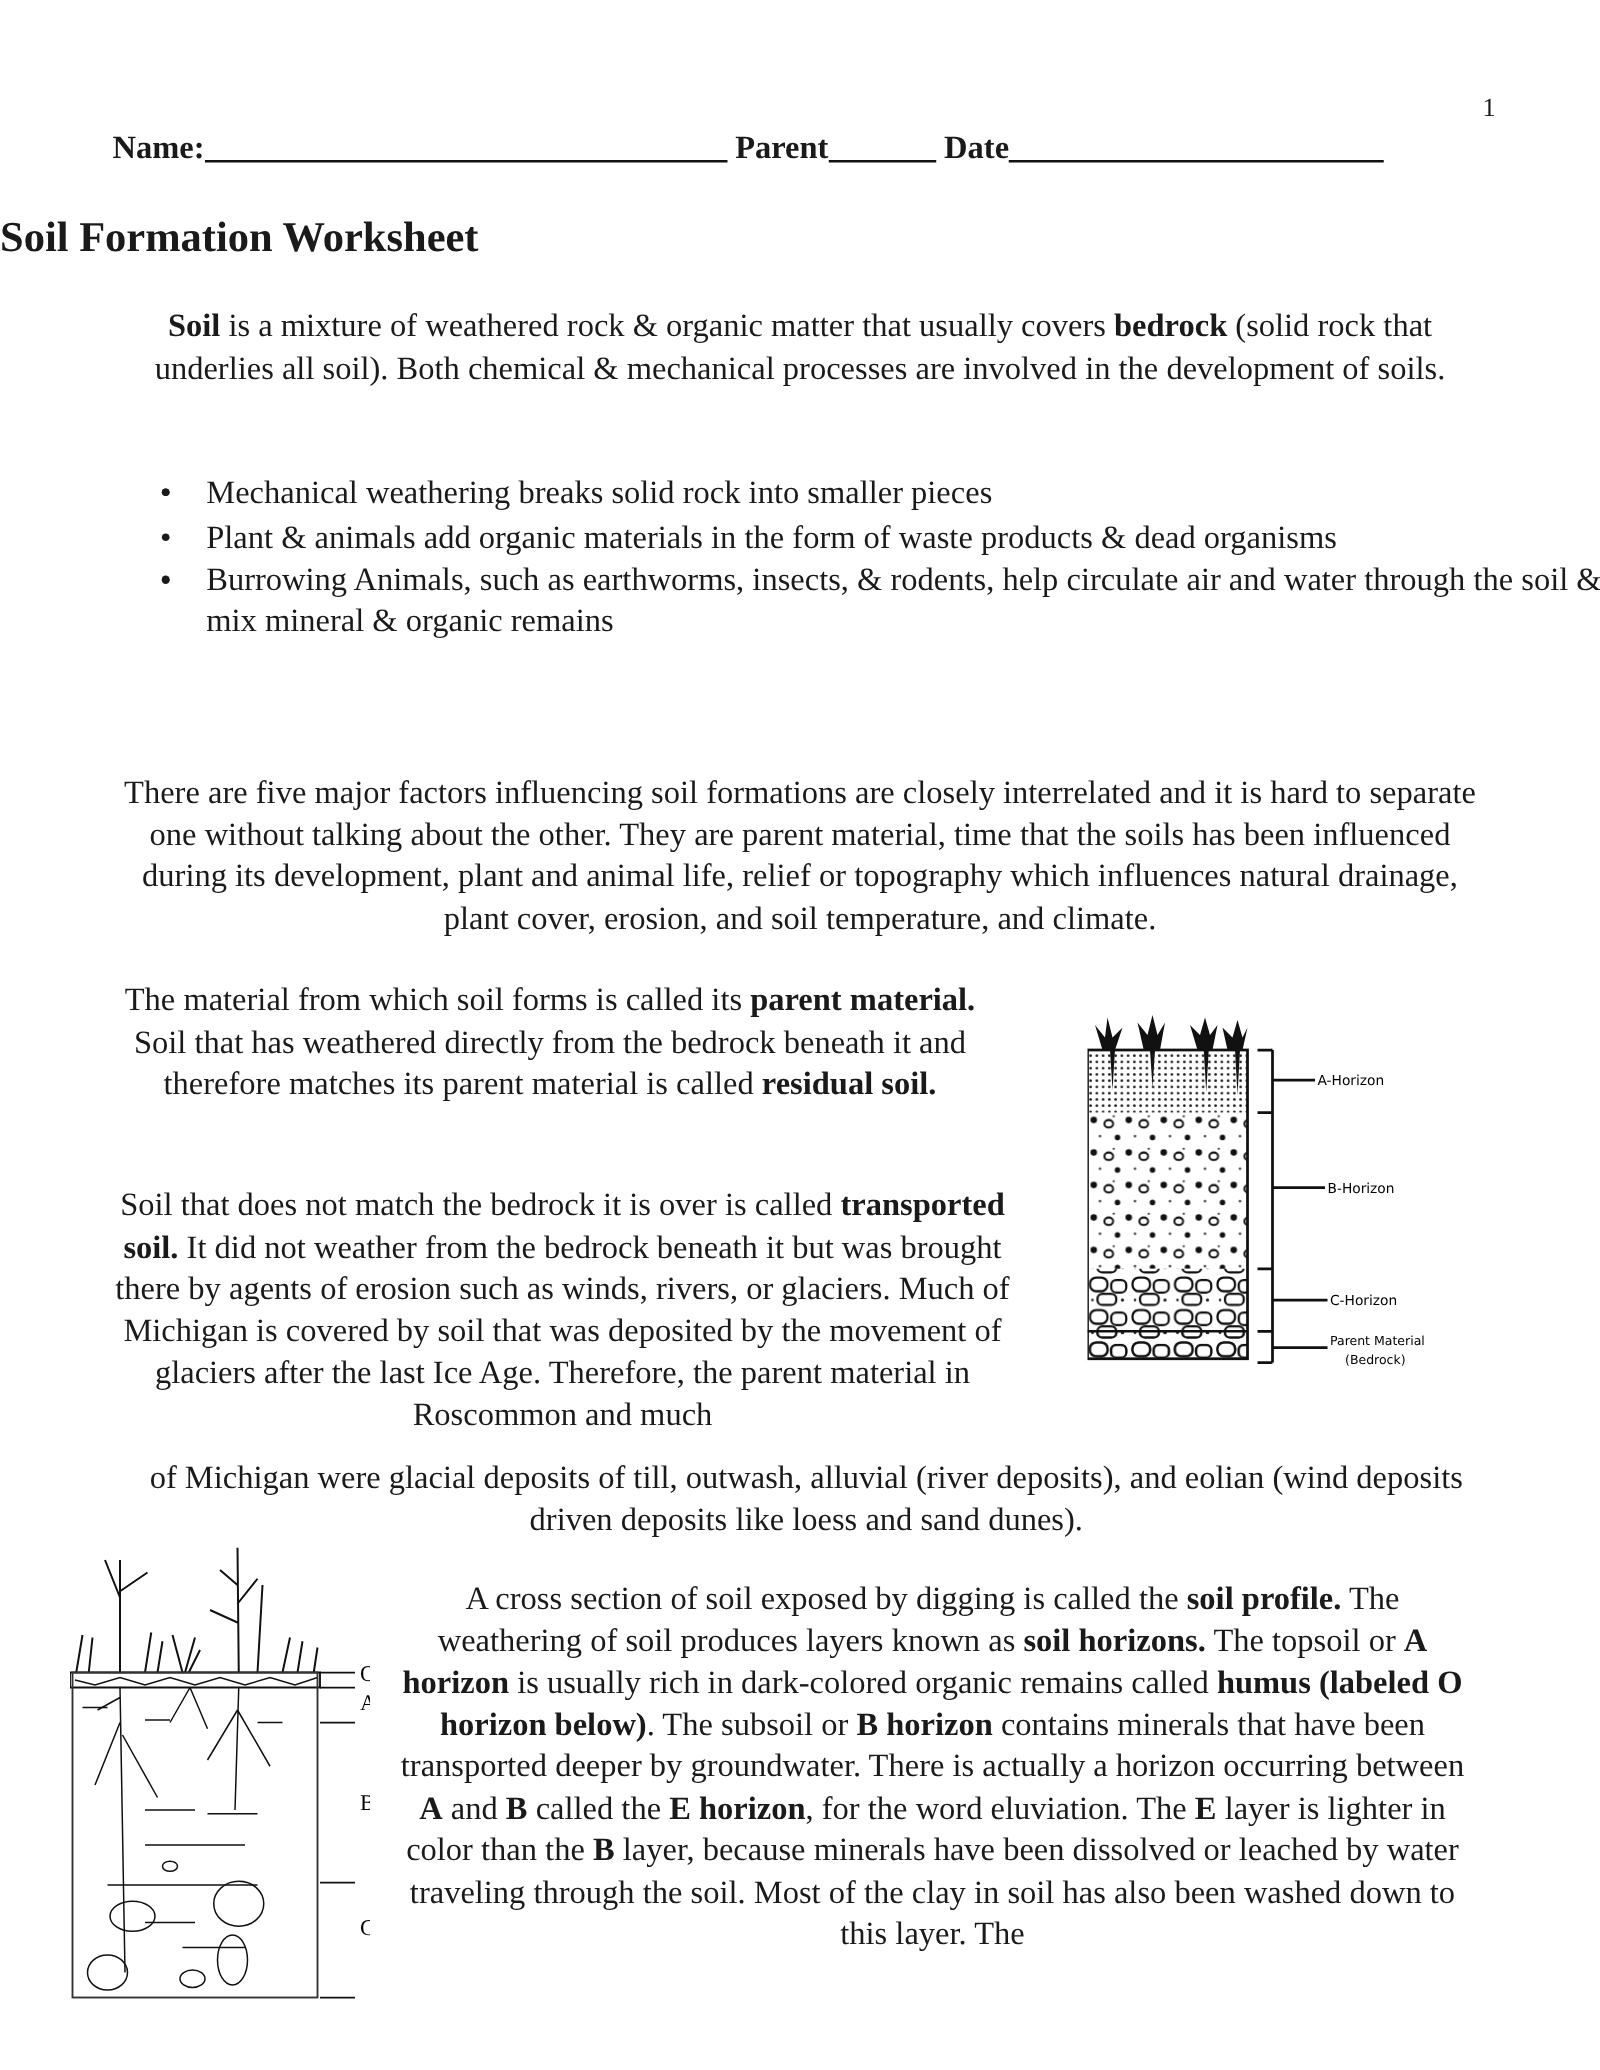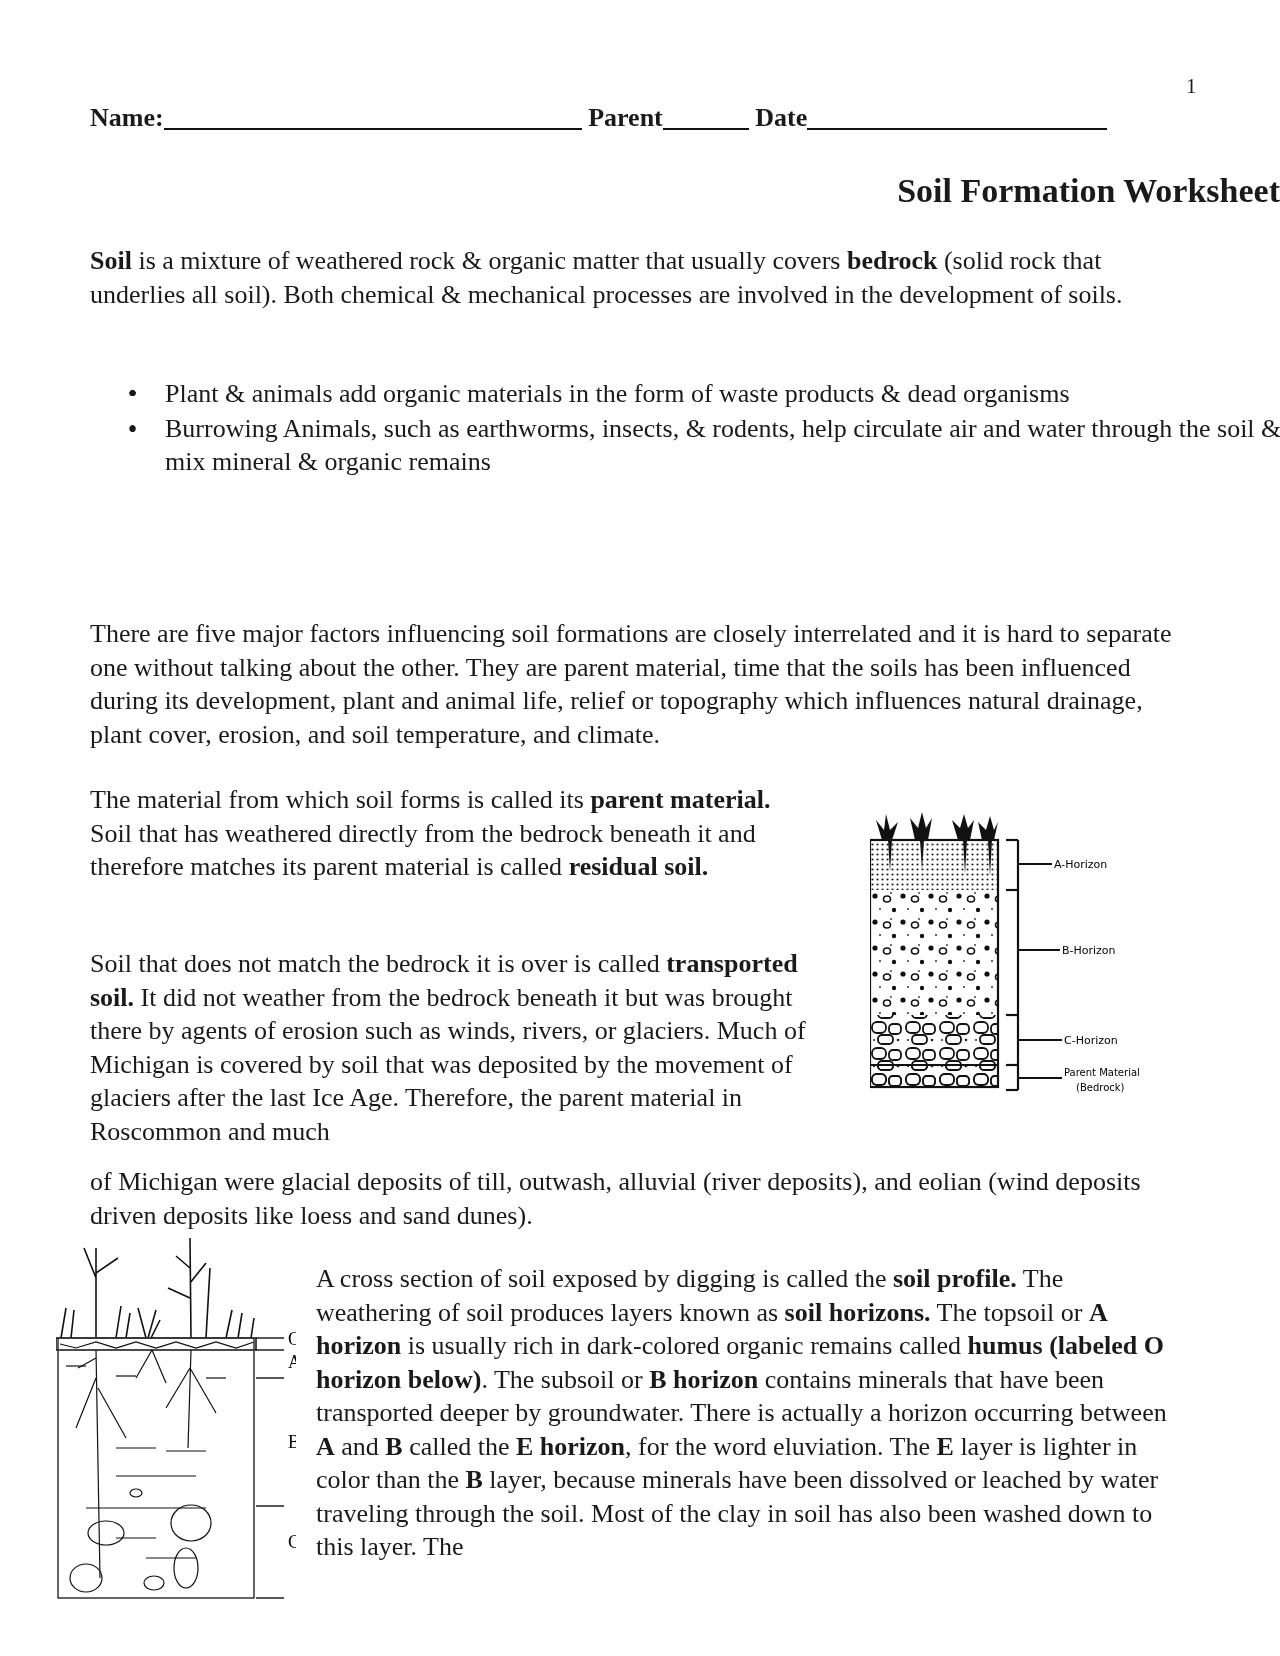--- a/index.html
+++ b/index.html
@@ -6,24 +6,24 @@
   body {
     width: 1280px; height: 1656px; position: relative; overflow: hidden;
     font-family: "Liberation Serif", "DejaVu Serif", serif; color: #1a1a1a;
   }
   .page-num { position: absolute; left: 1186px; top: 74px; font-size: 21px; }
   .header-line {
     position: absolute; left: 90px; top: 102px; font-size: 26px; font-weight: bold; white-space: nowrap;
   }
   .blank { display: inline-block; border-bottom: 2.5px solid #111; height: 26px; vertical-align: baseline; margin-bottom: -4px; }
   .title {
-    position: absolute; left: 0; width: 1280px; top: 172px; text-align: right;
+    position: absolute; left: 0; width: 1280px; top: 172px; text-align: left;
     font-size: 34px; font-weight: bold;
   }
-  .para { position: absolute; left: 90px; font-size: 26px; line-height: 33.5px; }
+  .para { position: absolute; left: 90px; font-size: 26px; line-height: 33.5px; text-align: center; }
   .para b { font-weight: bold; }
   ul.bullets { position: absolute; left: 90px; top: 376px; margin: 0; padding: 0; list-style: none; font-size: 26px; line-height: 35.5px; }
   ul.bullets li { position: relative; padding-left: 75px; width: 1130px; }
   ul.bullets li .dot { position: absolute; left: 38px; top: 0; }
   .diagram1 { position: absolute; left: 870px; top: 812px; width: 290px; height: 300px; }
   .diagram2 { position: absolute; left: 56px; top: 1238px; width: 240px; height: 365px; }
   .lbl { font-family: "DejaVu Sans", sans-serif; }
 </style>
 </head>
 <body>
@@ -37,21 +37,21 @@
 </div>
 
 <div class="title">Soil Formation Worksheet</div>
 
 <div class="para" style="top:244px; width:1100px;">
   <b>Soil</b><span> is a mixture of weathered rock &amp; organic matter that usually covers </span><b>bedrock</b><span> (solid rock that underlies all soil). Both chemical &amp; mechanical processes are involved in the development of soils.</span>
 </div>
 
 <ul class="bullets">
   <li><span class="dot">•</span></li>
-  <li><span class="dot">•</span></li>
+  <li><span class="dot">•</span><span>Mechanical weathering breaks solid rock into smaller pieces</span></li>
   <li><span class="dot">•</span><span>Plant &amp; animals add organic materials in the form of waste products &amp; dead organisms</span></li>
   <li><span class="dot">•</span></li>
   <li style="line-height:33px"><span class="dot">•</span><span>Burrowing Animals, such as earthworms, insects, &amp; rodents, help circulate air and water through the soil &amp; mix mineral &amp; organic remains</span></li>
 </ul>
 
 <div class="para" style="top:617px; width:1100px;">There are five major factors influencing soil formations are closely interrelated and it is hard to separate one without talking about the other.  They are parent material, time that the soils has been influenced during its development, plant and animal life, relief or topography which influences natural drainage, plant cover, erosion, and soil temperature, and climate.</div>
 
 <div class="para" style="top:783px; width:700px;">
   <span>The material from which soil forms is called its </span><b>parent material.</b><span> Soil that has weathered directly from the bedrock beneath it and therefore matches its parent material is called </span><b>residual soil.</b>
 </div>

